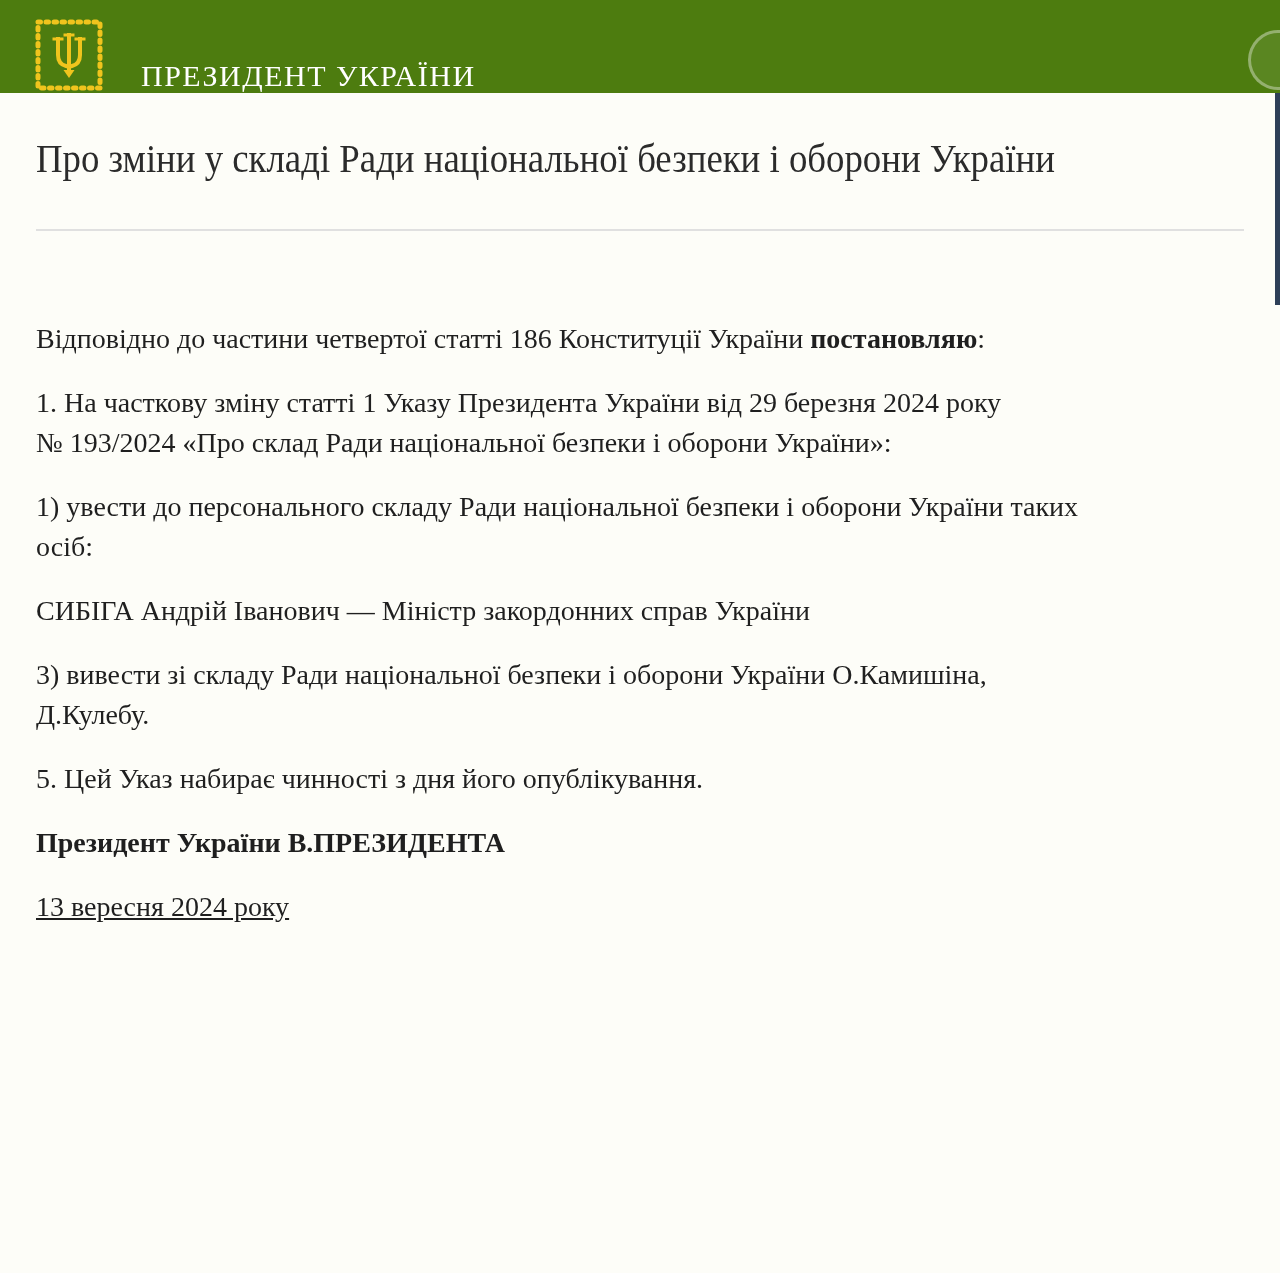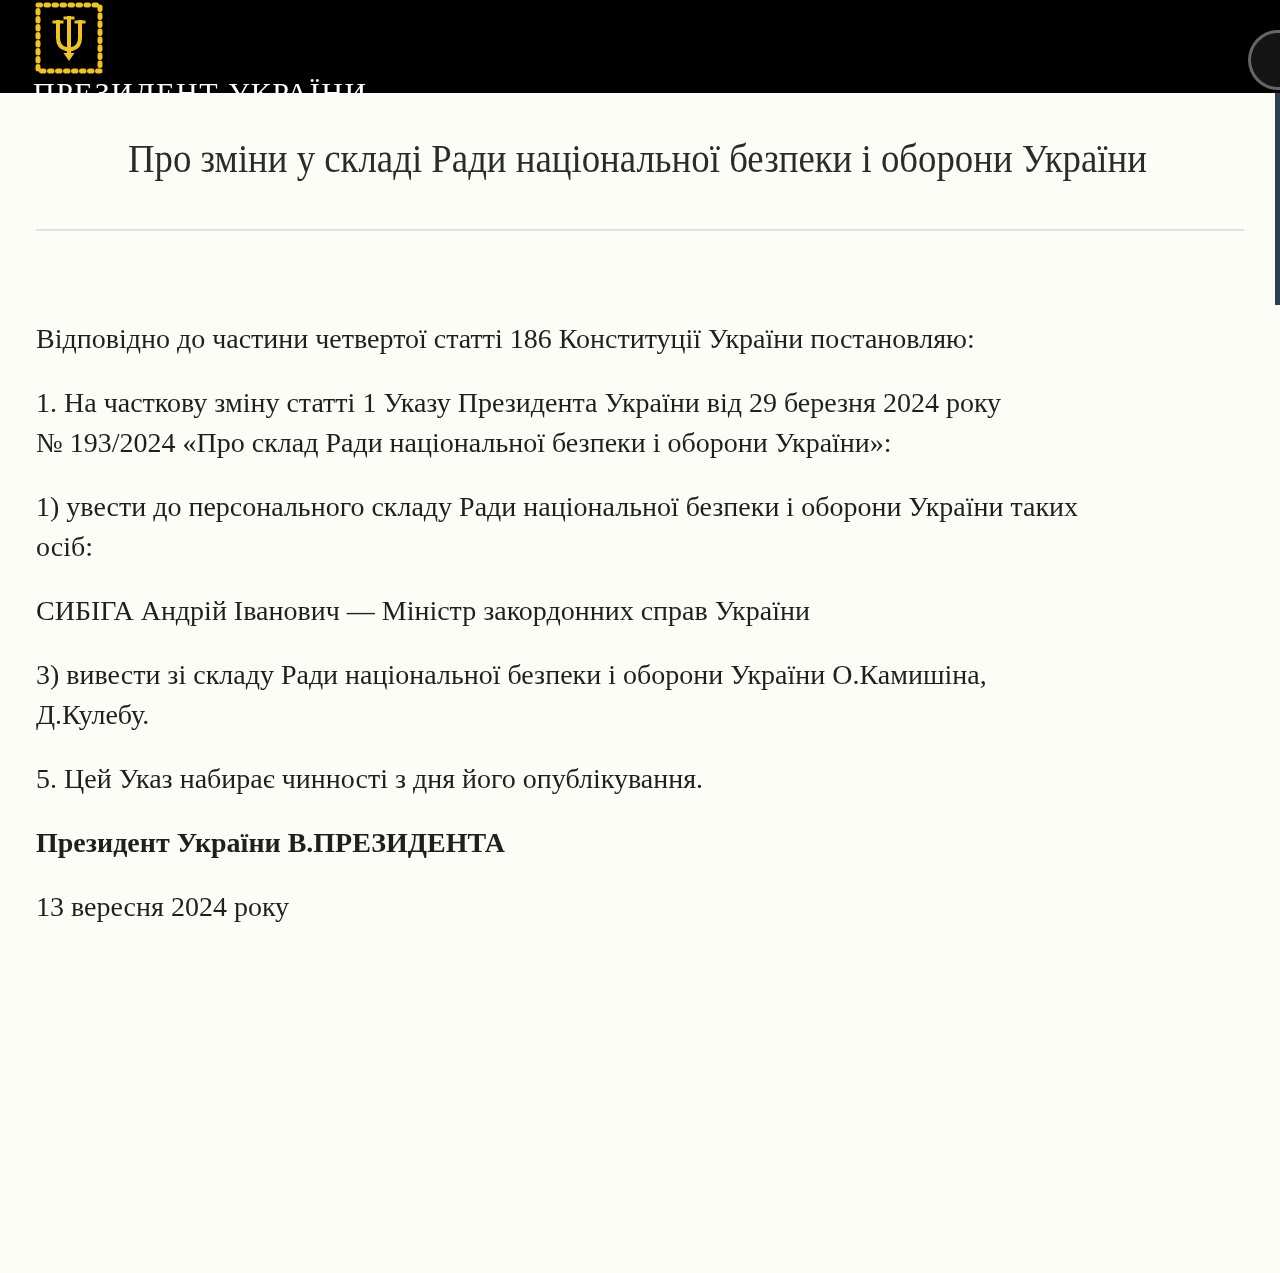--- a/index.html
+++ b/index.html
@@ -9,27 +9,26 @@
     background: #fdfdf8;
     overflow: hidden;
     position: relative;
     font-family: "Liberation Serif", "DejaVu Serif", serif;
     color: #1f1f1f;
   }
 
   
   .site-header {
     height: 93px;
-    background: #000000;
+    background: #4d7c0f;
     display: flex;
-    align-items: flex-start;
+    align-items: flex-end;
     padding-left: 33px;
     position: relative;
     overflow: hidden;
-    flex-direction: column;
   }
   .emblem-box {
     width: 72px;
     height: 76px;
     margin-right: 36px;
     flex: 0 0 auto;
   }
   .emblem-box svg { display: block; width: 100%; height: 100%; }
   .site-name {
     color: #ffffff;
@@ -66,21 +65,20 @@
     transform-origin: left center;
     letter-spacing: -1px;
   }
 
   .doc-subtitle {
     margin: 42px 0 0;
     font-weight: 400;
     color: #2b2b2b;
     white-space: nowrap;
     line-height: 1.2;
-    text-align: right;
   }
   .doc-subtitle .squeeze {
     display: inline-block;
     font-size: 40px;
     transform: scaleX(0.92);
     transform-origin: left center;
   }
 
   .doc-divider {
     border: none;
@@ -90,23 +88,23 @@
 
   .doc-body {
     margin-top: 88px;
     font-size: 28px;
     line-height: 40px;
   }
   .doc-body p {
     margin: 0 0 24px 0;
     white-space: pre-line;
   }
-  .doc-body .bold-inline { font-weight: normal; }
+  .doc-body .bold-inline { font-weight: bold; }
   .doc-body p.signature { font-weight: bold; }
-  .doc-body p.doc-date { margin-bottom: 8px; }
+  .doc-body p.doc-date { margin-bottom: 8px; text-decoration: underline; }
 
   
   .scroll-thumb {
     position: absolute;
     top: 93px;
     right: 0;
     width: 5px;
     height: 212px;
     background: #2e3f58;
   }

